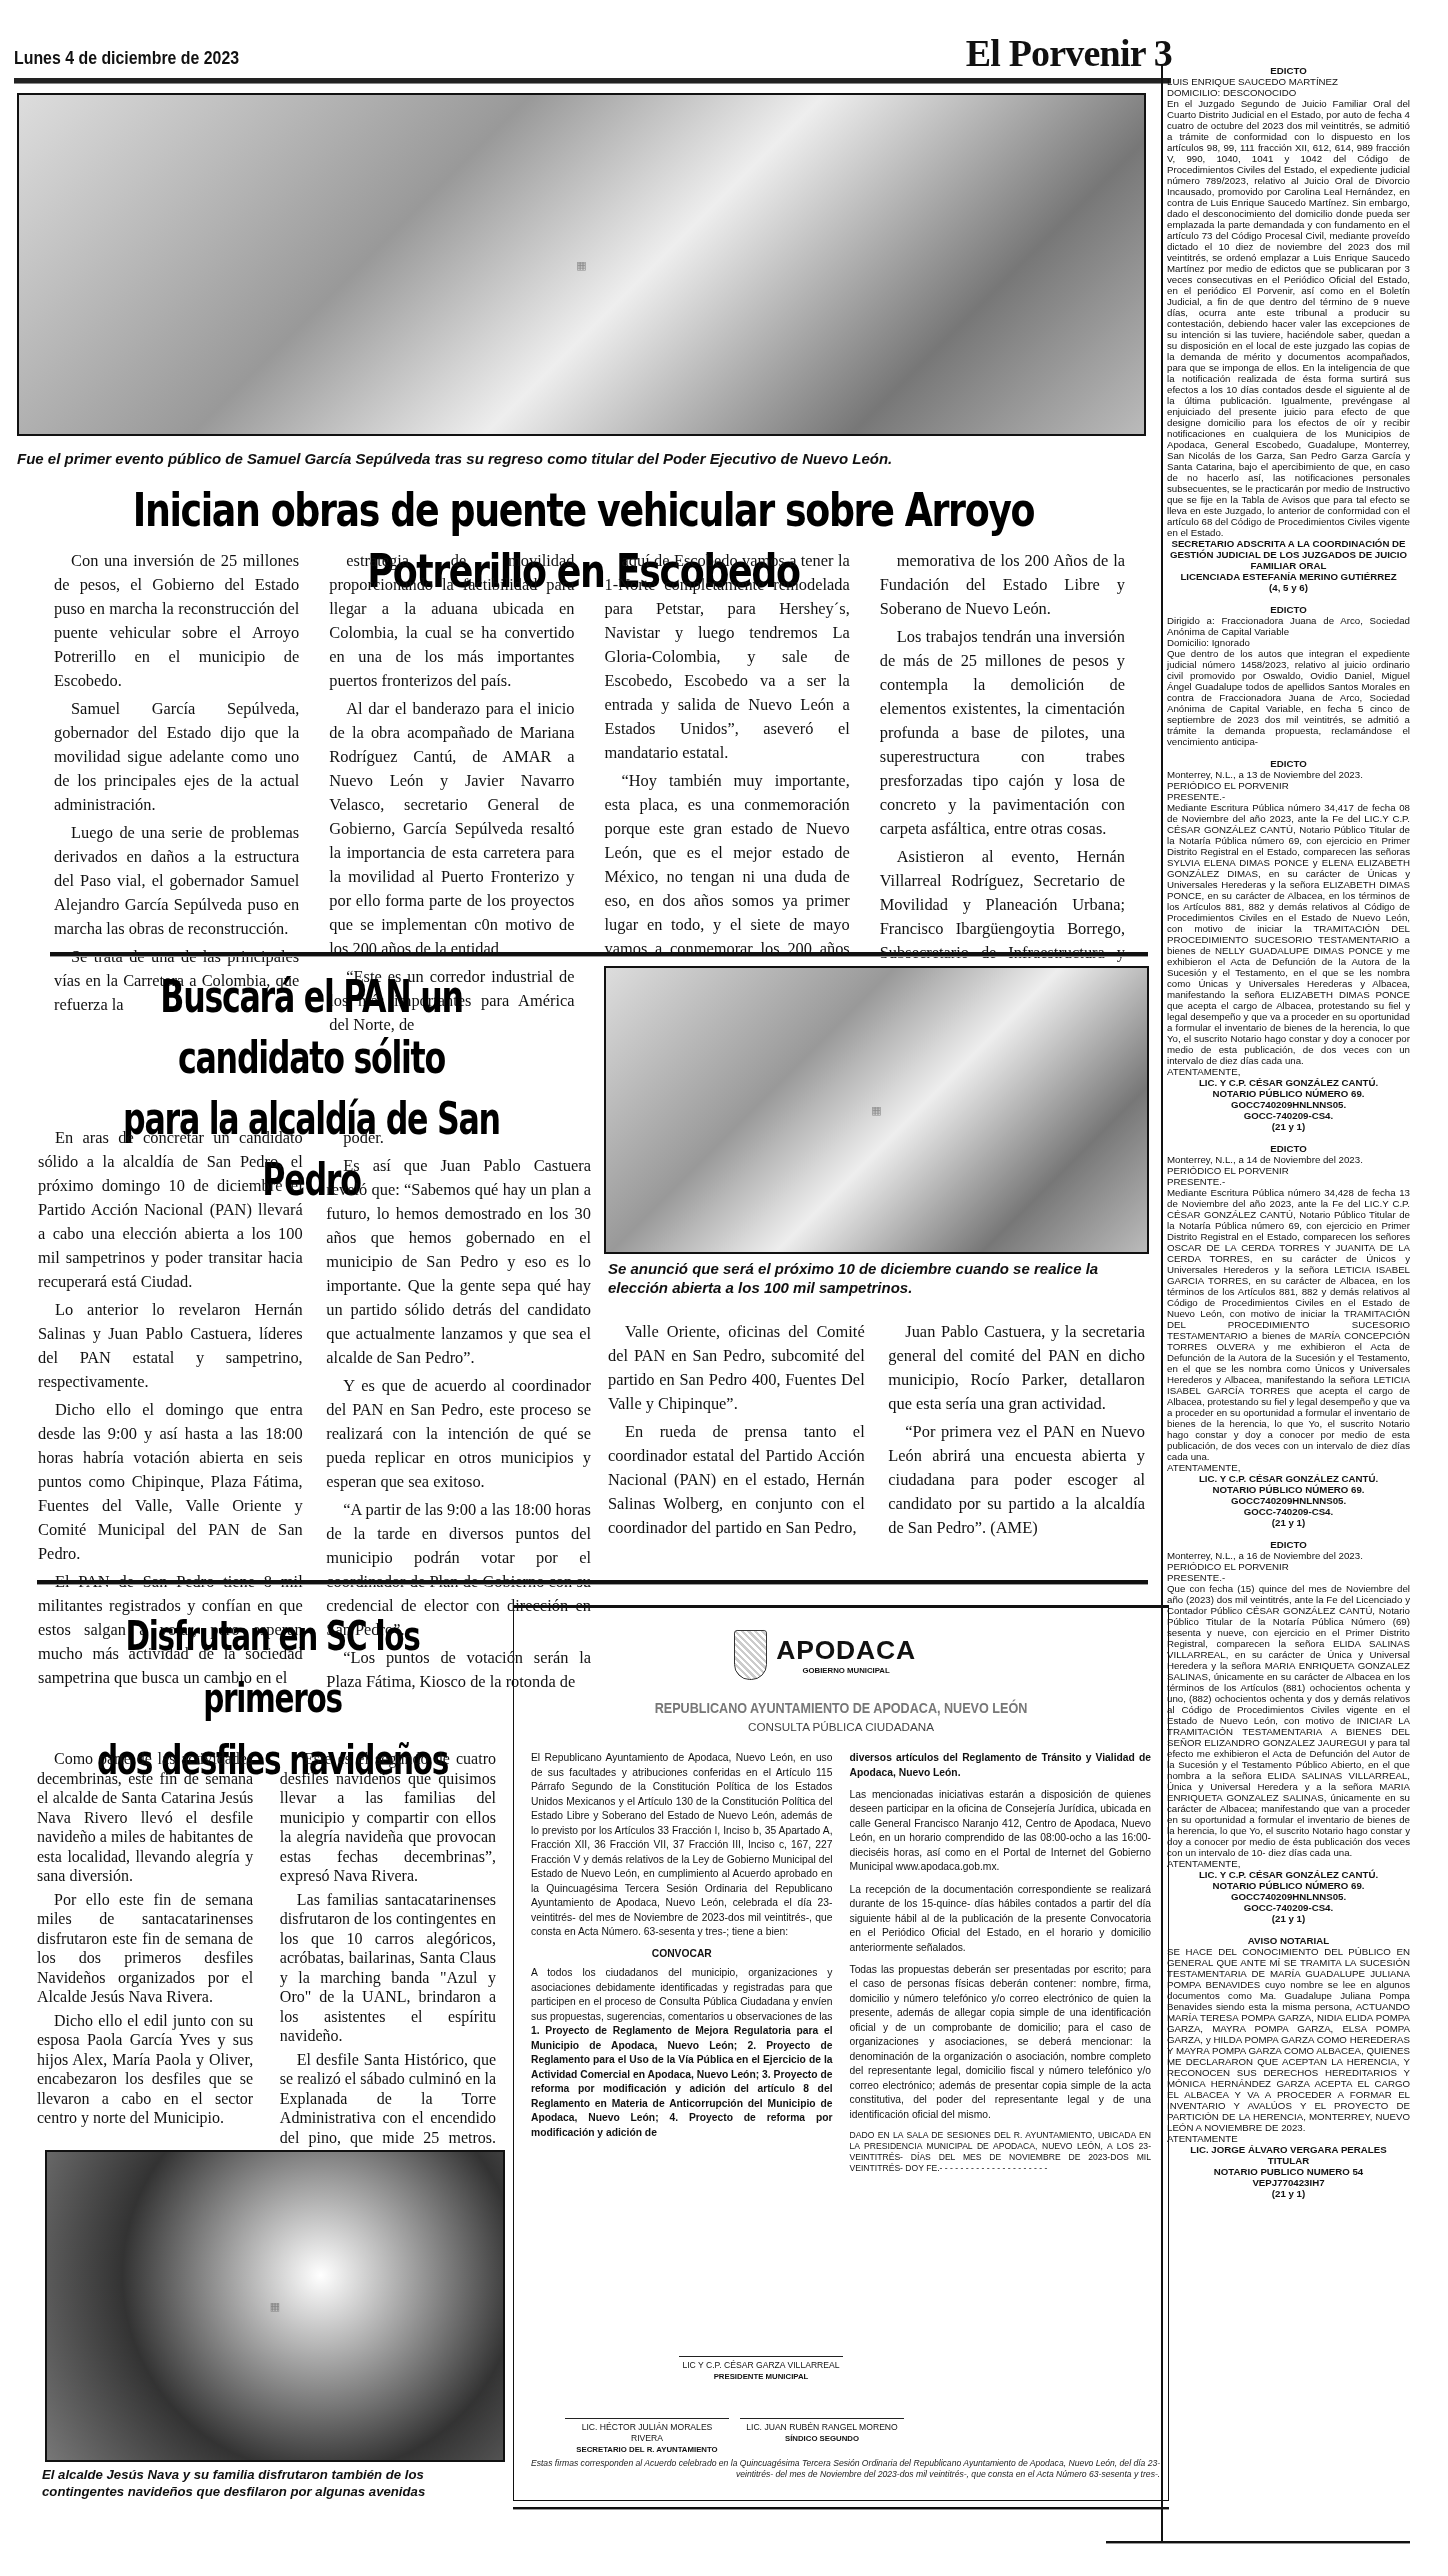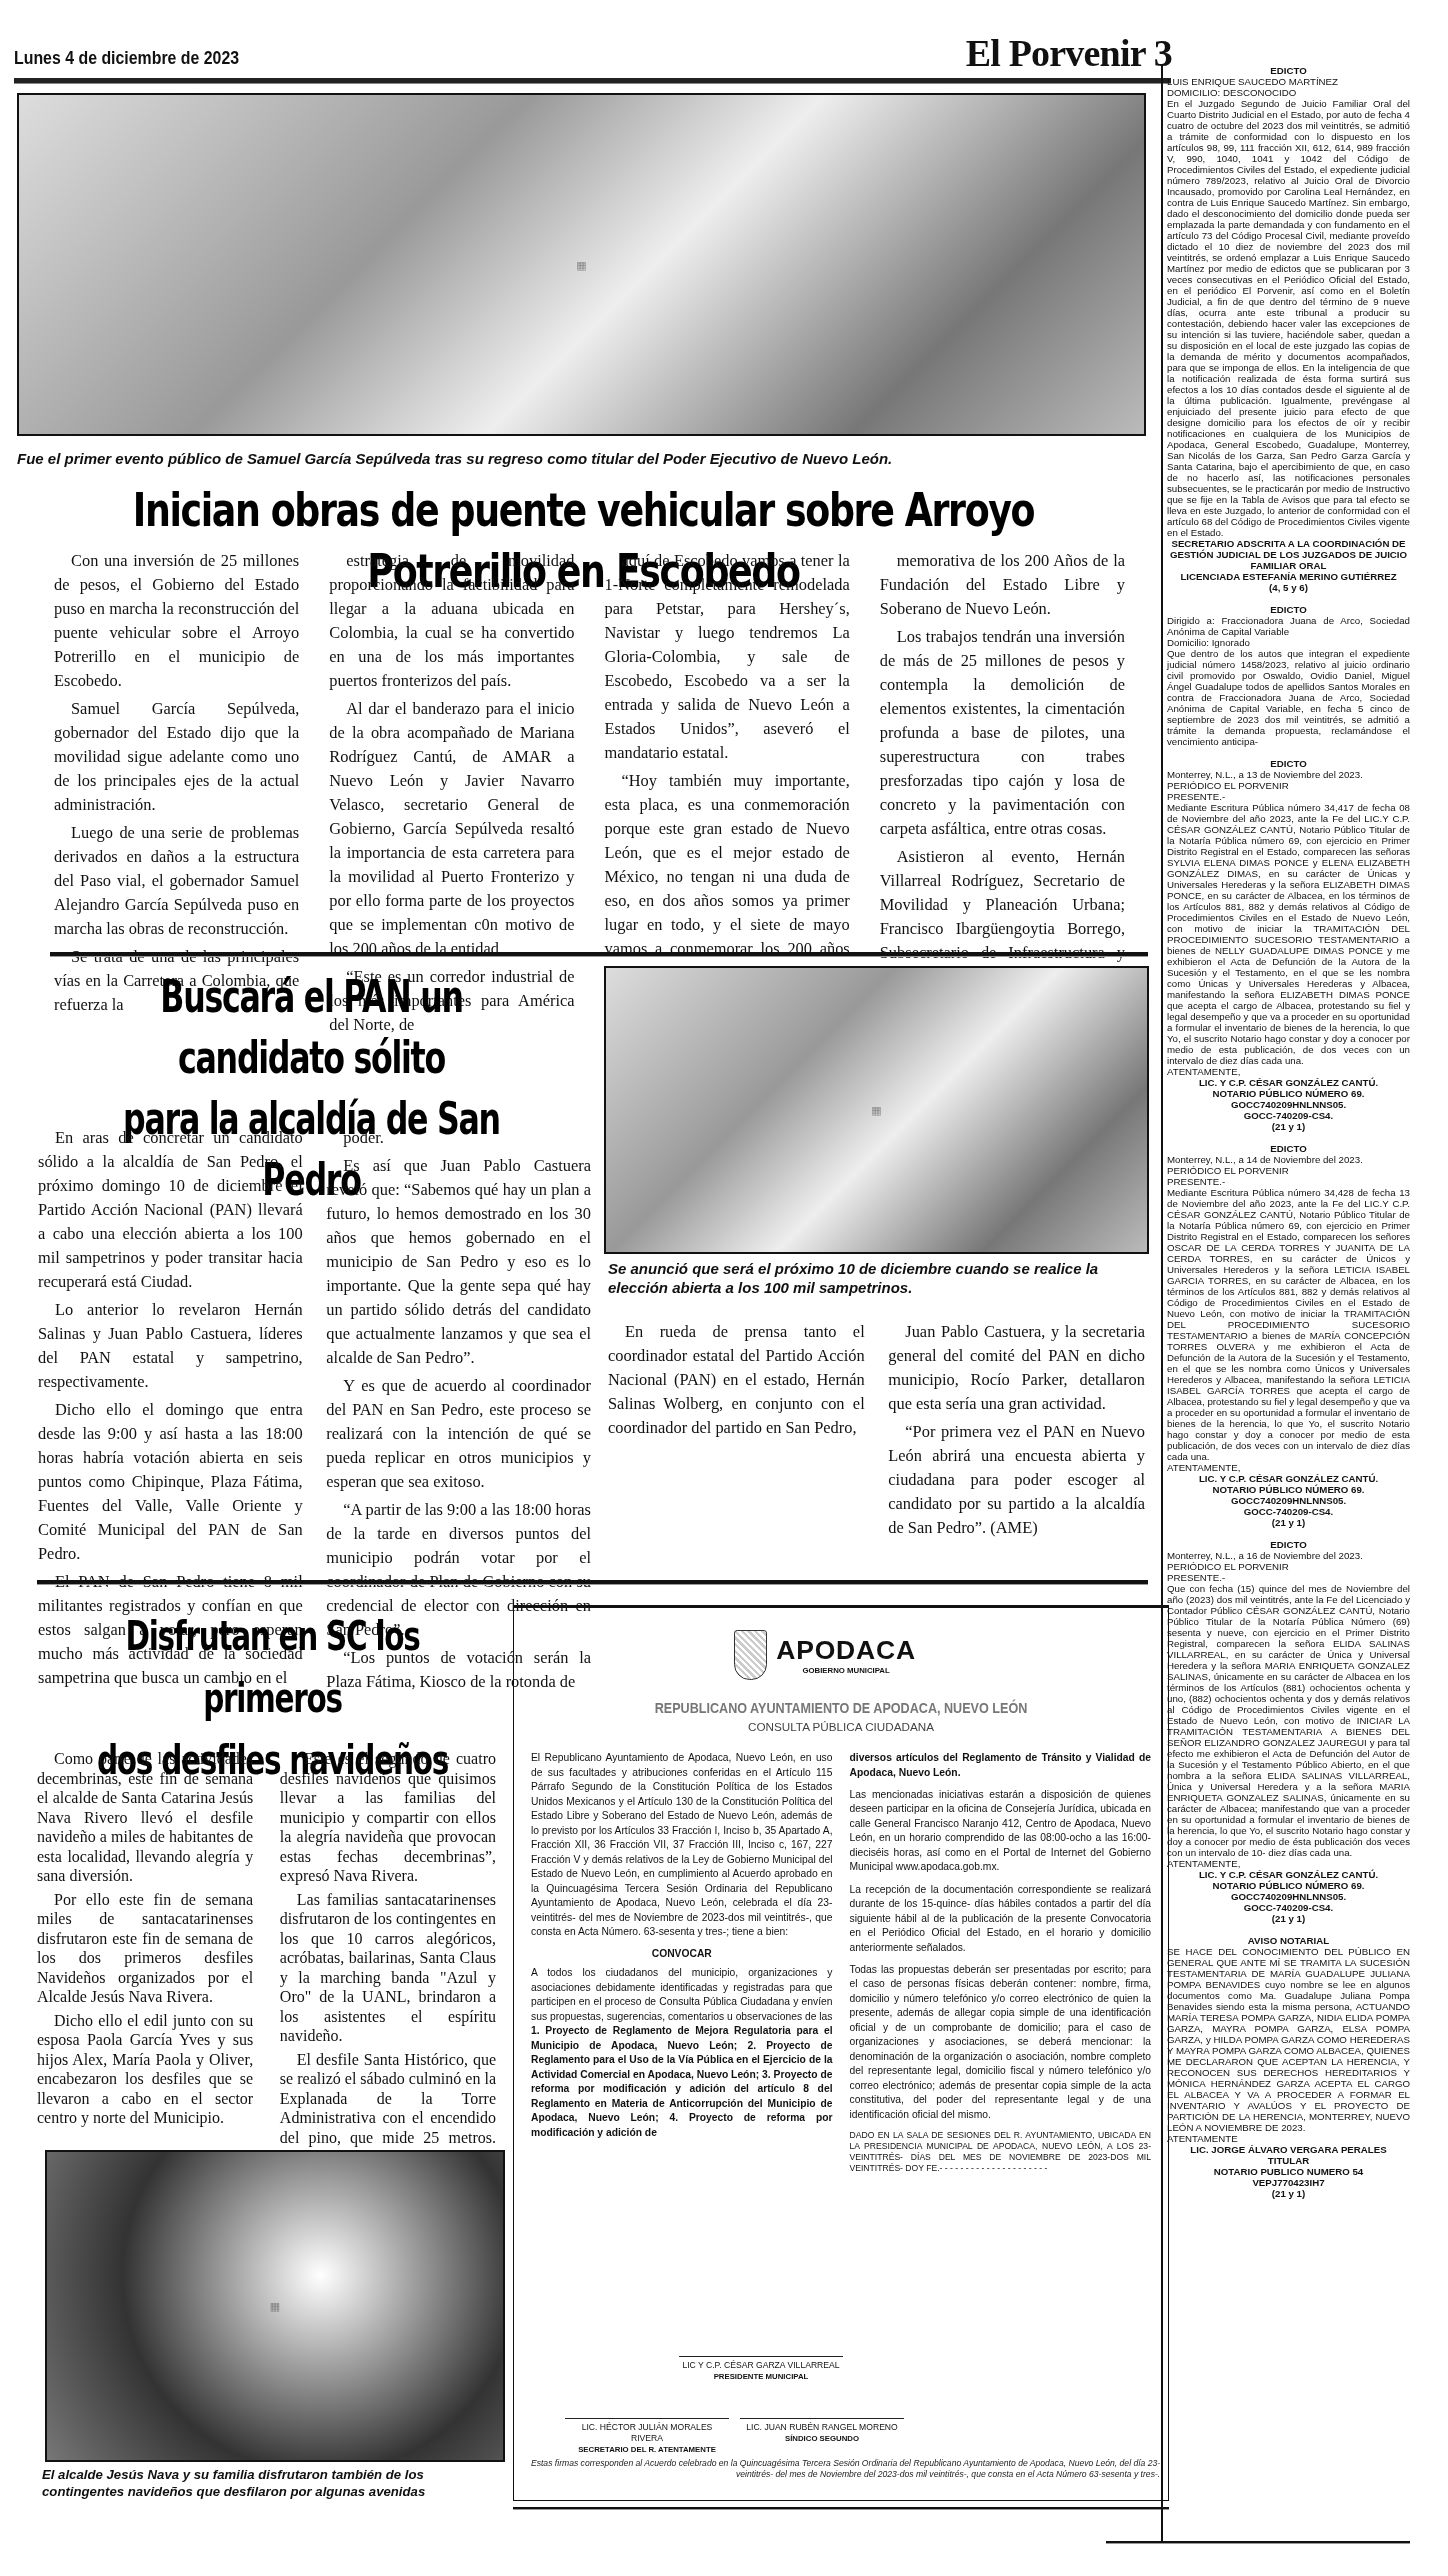--- a/index.html
+++ b/index.html
@@ -94,20 +94,21 @@
   <div class="col">
     <p>poder.</p>
     <p>Es así que Juan Pablo Castuera reveló que: “Sabemos qué hay un plan a futuro, lo hemos demostrado en los 30 años que hemos gobernado en el municipio de San Pedro y eso es lo importante. Que la gente sepa qué hay un partido sólido detrás del candidato que actualmente lanzamos y que sea el alcalde de San Pedro”.</p>
     <p>Y es que de acuerdo al coordinador del PAN en San Pedro, este proceso se realizará con la intención de qué se pueda replicar en otros municipios y esperan que sea exitoso.</p>
     <p>“A partir de las 9:00 a las 18:00 horas de la tarde en diversos puntos del municipio podrán votar por el coordinador de Plan de Gobierno con su credencial de elector con dirección en San Pedro”.</p>
     <p>“Los puntos de votación serán la Plaza Fátima, Kiosco de la rotonda de</p>
   </div>
 </div>
 <div class="abs cols" style="left:604px;top:1316px;width:545px;height:234px;gap:15.6px;">
   <div class="col">
+    <p>Valle Oriente, oficinas del Comité del PAN en San Pedro, subcomité del partido en San Pedro 400, Fuentes Del Valle y Chipinque”.</p>
     <p>En rueda de prensa tanto el coordinador estatal del Partido Acción Nacional (PAN) en el estado, Hernán Salinas Wolberg, en conjunto con el coordinador del partido en San Pedro,</p>
   </div>
   <div class="col">
     <p>Juan Pablo Castuera, y la secretaria general del comité del PAN en dicho municipio, Rocío Parker, detallaron que esta sería una gran actividad.</p>
     <p>“Por primera vez el PAN en Nuevo León abrirá una encuesta abierta y ciudadana para poder escoger al candidato por su partido a la alcaldía de San Pedro”. (AME)</p>
   </div>
 </div>
 <div class="abs hrule" style="left:37px;top:1580px;width:1111px;"></div>
 
 <div class="abs headline" style="left:31px;top:1605px;width:483px;font-size:41px;line-height:62px;transform:scaleX(.8);">
@@ -154,21 +155,21 @@
       <p>Todas las propuestas deberán ser presentadas por escrito; para el caso de personas físicas deberán contener: nombre, firma, domicilio y número telefónico y/o correo electrónico de quien la presente, además de allegar copia simple de una identificación oficial y de un comprobante de domicilio; para el caso de organizaciones y asociaciones, se deberá mencionar: la denominación de la organización o asociación, nombre completo del representante legal, domicilio fiscal y número telefónico y/o correo electrónico; además de presentar copia simple de la acta constitutiva, del poder del representante legal y de una identificación oficial del mismo.</p>
       <p class="dado">DADO EN LA SALA DE SESIONES DEL R. AYUNTAMIENTO, UBICADA EN LA PRESIDENCIA MUNICIPAL DE APODACA, NUEVO LEÓN, A LOS 23-VEINTITRÉS- DÍAS DEL MES DE NOVIEMBRE DE 2023-DOS MIL VEINTITRÉS- DOY FE.- - - - - - - - - - - - - - - - - - - - -</p>
     </div>
   </div>
   <div class="sigline" style="left:165px;width:164px;top:748px;">
     <span>LIC Y C.P. CÉSAR GARZA VILLARREAL</span>
     <b>PRESIDENTE MUNICIPAL</b>
   </div>
   <div class="sigline" style="left:51px;width:164px;top:810px;">
     <span>LIC. HÉCTOR JULIÁN MORALES RIVERA</span>
-    <b>SECRETARIO DEL R. ATENTAMENTE</b>
+    <b>SECRETARIO DEL R. AYUNTAMIENTO</b>
   </div>
   <div class="sigline" style="left:226px;width:164px;top:810px;">
     <span>LIC. JUAN RUBÉN RANGEL MORENO</span>
     <b>SÍNDICO SEGUNDO</b>
   </div>
   <div class="foot">Estas firmas corresponden al Acuerdo celebrado en la Quincuagésima Tercera Sesión Ordinaria del Republicano Ayuntamiento de Apodaca, Nuevo León, del día 23-veintitrés- del mes de Noviembre del 2023-dos mil veintitrés-, que consta en el Acta Número 63-sesenta y tres-.</div>
 </div>
 <div class="abs hrule" style="left:513px;top:2507px;width:656px;height:2.3px;"></div>
 
 <div class="abs vline"></div>

